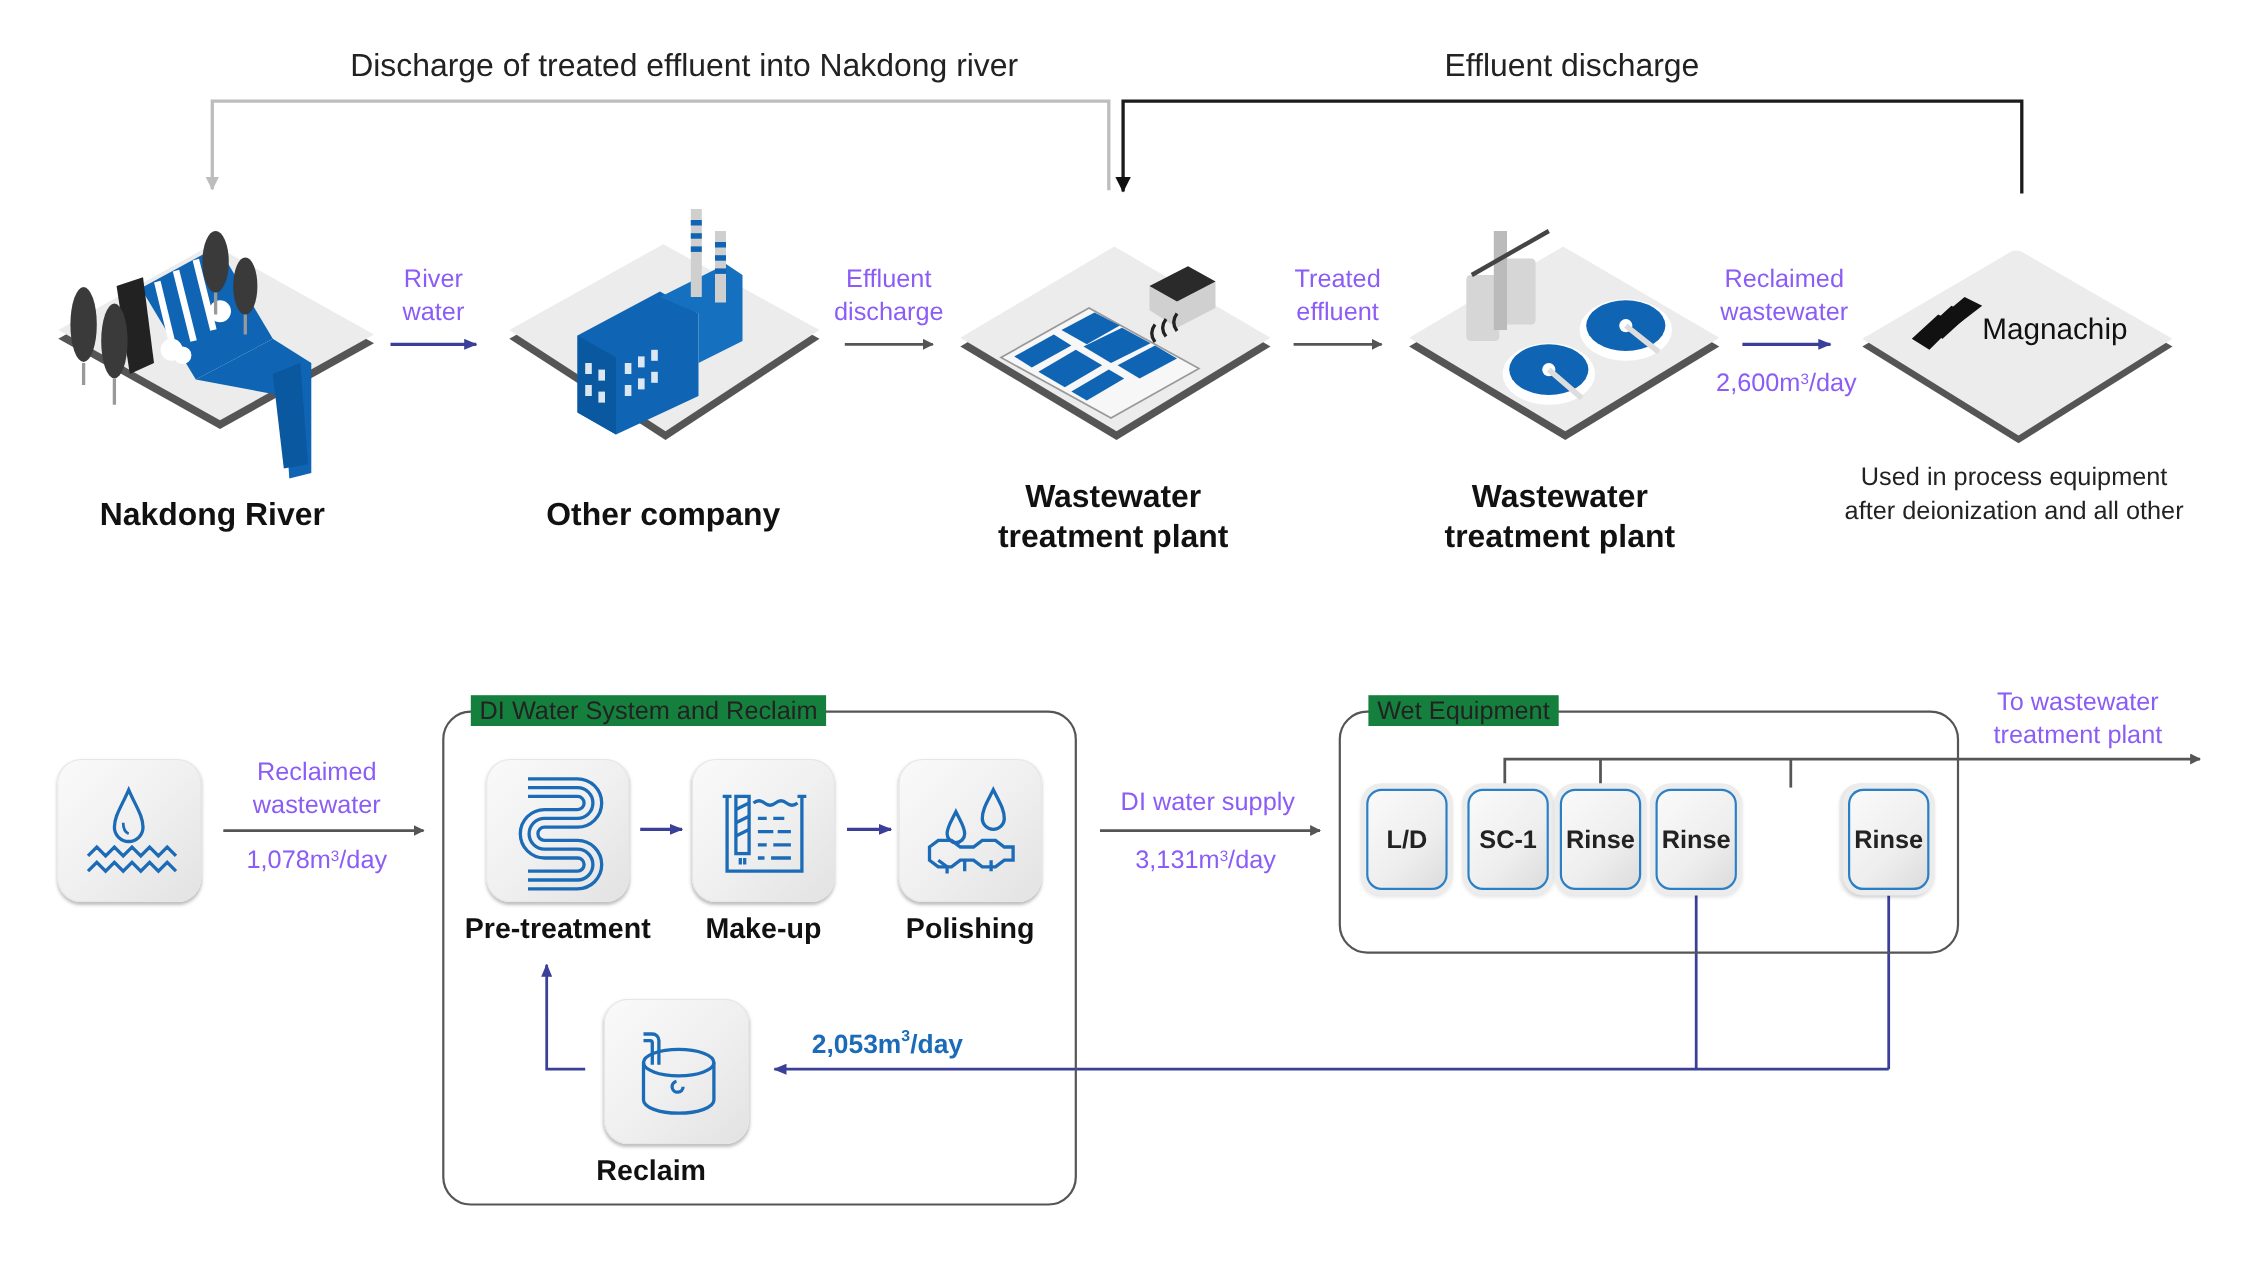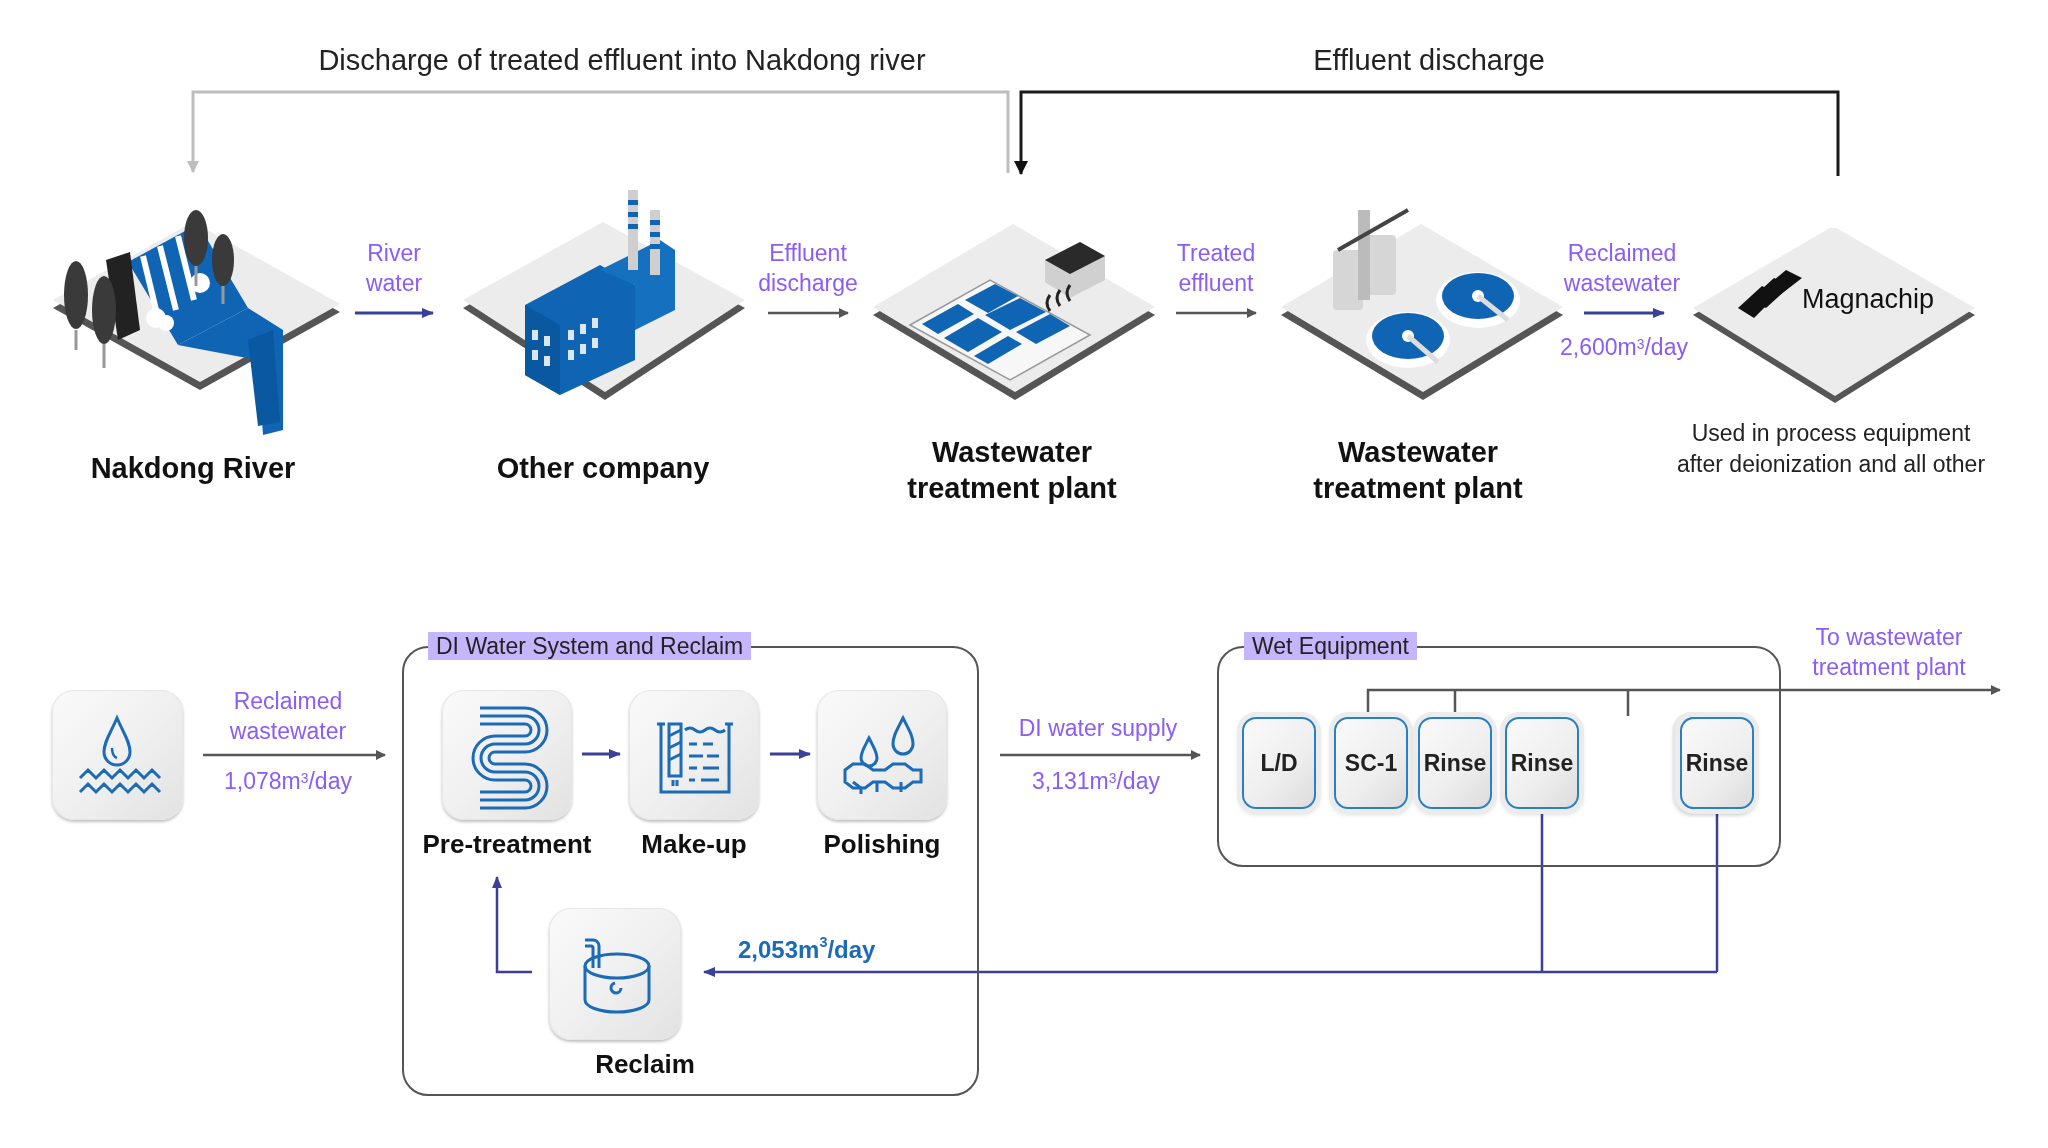--- a/index.html
+++ b/index.html
@@ -3,21 +3,21 @@
 <meta charset="utf-8">
 <style>
   html,body{margin:0;padding:0;background:#fff;}
   body{width:2048px;height:1148px;position:relative;overflow:hidden;font-family:"Liberation Sans",sans-serif;color:#1a1a1a;}
   .abs{position:absolute;}
   .lbl{position:absolute;text-align:center;font-size:29px;line-height:30px;color:#222;white-space:nowrap;transform:translateX(-50%);}
   .title{position:absolute;text-align:center;font-size:29px;line-height:36px;font-weight:bold;color:#111;white-space:nowrap;transform:translateX(-50%);}
   .note{position:absolute;text-align:center;font-size:23px;line-height:31px;color:#222;transform:translateX(-50%);white-space:nowrap;}
   .tile-card{position:absolute;border-radius:22px;background:linear-gradient(135deg,#fafafa 0%,#f0f0f0 50%,#e2e2e2 100%);box-shadow:0 2px 3px rgba(0,0,0,.25), inset 0 0 0 1px #e6e6e6;}
   .box{position:absolute;border:2px solid #555;border-radius:26px;}
-  .box-title{position:absolute;background:#c4b5fd;padding:0 8px;font-size:23px;line-height:28px;color:#222;}
+  .box-title{position:absolute;background:#15803d;padding:0 8px;font-size:23px;line-height:28px;color:#222;}
   .step-label{position:absolute;font-size:26px;font-weight:bold;line-height:32px;color:#111;transform:translateX(-50%);white-space:nowrap;}
   .eq{position:absolute;width:74px;height:92px;border-radius:14px;background:linear-gradient(135deg,#fafafa 0%,#eee 60%,#dcdcdc 100%);box-shadow:0 0 0 5px #ececec,0 2px 4px 4px rgba(0,0,0,.12);border:2px solid #2b7fc4;display:flex;align-items:center;justify-content:center;font-size:23px;font-weight:bold;color:#222;box-sizing:border-box;}
   .flow-label{position:absolute;font-size:23px;line-height:30px;color:#8b5cf6;transform:translateX(-50%);white-space:nowrap;text-align:center;}
   .blue-val{position:absolute;font-size:24px;font-weight:bold;color:#1b6bb6;white-space:nowrap;}
   svg.lines{position:absolute;left:0;top:0;}
   sup{font-size:60%;vertical-align:top;position:relative;top:-2px;}
 </style>
 </head>
 <body>
 
@@ -286,21 +286,21 @@
 <div class="tile-card" style="left:549px;top:908px;width:132px;height:132px;">
   <svg width="132" height="132" viewBox="0 0 132 132">
     <g fill="none" stroke="#1b6bb6" stroke-width="3">
       <ellipse cx="68" cy="58" rx="32" ry="12"></ellipse>
       <path d="M36,58 v34 a32,12 0 0,0 64,0 v-34"></path>
       <path d="M36,32 h8 a6,6 0 0,1 6,6 v22 M36,38 h6 a2,2 0 0,1 2,2 v20"></path>
       <path d="M72,80 a5,5 0 1,1 -6,-5"></path>
     </g>
   </svg>
 </div>
-<div class="step-label" style="left:645px;top:1048px;">Reclaim</div>
+<div class="step-label" style="left:592px;top:1048px;">Reclaim</div>
 
 <div class="blue-val" style="left:738px;top:936px;"><span>2,053m</span><sup>3</sup><span>/day</span></div>
 
 <div class="flow-label" style="left:1098px;top:713px;">DI water supply</div>
 <div class="flow-label" style="left:1096px;top:766px;"><span>3,131m</span><sup>3</sup><span>/day</span></div>
 
 <div class="box" style="left:1217px;top:646px;width:560px;height:217px;"></div>
 <div class="box-title" style="left:1244px;top:632px;">Wet Equipment</div>
 
 <div class="eq" style="left:1242px;top:717px;">L/D</div>

